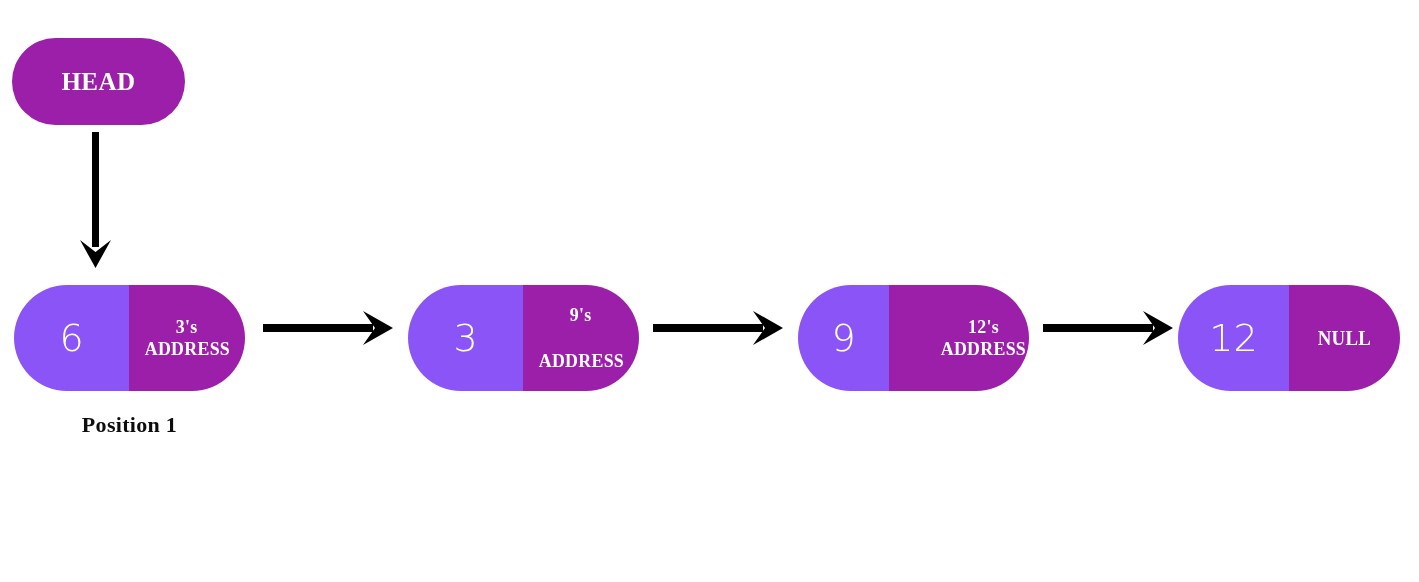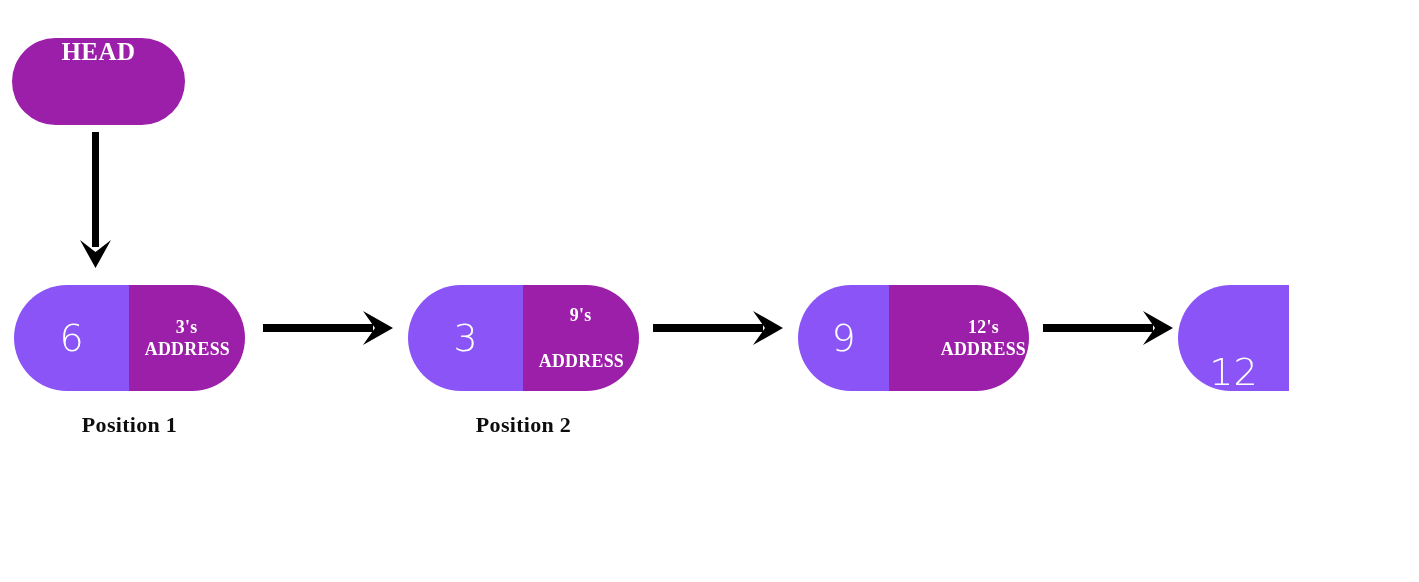--- a/index.html
+++ b/index.html
@@ -25,20 +25,21 @@
   
   .head-pill {
     position: absolute;
     left: 12px;
     top: 38px;
     width: 173px;
     height: 87px;
     background: #9B1FA8;
     border-radius: 44px;
     display: flex;
+    align-items: center;
     justify-content: center;
   }
   .head-label {
     color: #ffffff;
     font-family: "Liberation Serif", serif;
     font-weight: bold;
     font-size: 25px;
     letter-spacing: 0.5px;
   }
 
@@ -152,21 +153,20 @@
 
   <div class="node" style="left:408px; top:285px; width:231px;">
     <div class="node-data" style="width:115px;">
       <span class="node-data-value">3</span>
     </div>
     <div class="node-next" style="width:116px;gap:24px;">
       <span class="node-next-text">9's</span>
       <span class="node-next-text">ADDRESS</span>
     </div>
   </div>
-  <div class="pos-label" style="left:408px; width:231px;">Position 2</div>
 
   <div class="link-arrow" style="left:653px; width:133px;">
     <svg width="133" height="46" viewBox="0 0 133 46">
       <rect x="0" y="19" width="110" height="8" fill="#000000"></rect>
       <path d="M 100 6 L 130 23 L 100 40 L 112 23 Z" fill="#000000"></path>
     </svg>
   </div>
 
   <div class="node" style="left:798px; top:285px; width:231px;">
     <div class="node-data" style="width:115px;">
@@ -179,18 +179,21 @@
   </div>
 
   <div class="link-arrow" style="left:1043px; width:133px;">
     <svg width="133" height="46" viewBox="0 0 133 46">
       <rect x="0" y="19" width="110" height="8" fill="#000000"></rect>
       <path d="M 100 6 L 130 23 L 100 40 L 112 23 Z" fill="#000000"></path>
     </svg>
   </div>
 
   <div class="node" style="left:1178px; top:285px; width:222px;">
-    <div class="node-data" style="width:111px;align-items:flex-end;">
+    <div class="node-data" style="width:111px;">
       <span class="node-data-value">12</span>
+    </div>
+    <div class="node-next" style="width:111px;">
+      <span class="node-next-text single">NULL</span>
     </div>
   </div>
 
 </div>
 
 </body></html>

